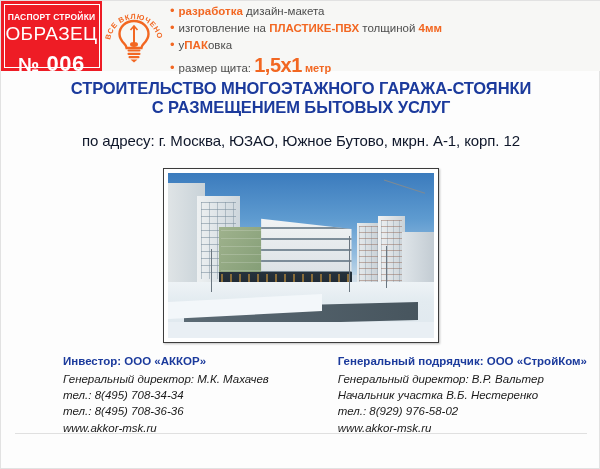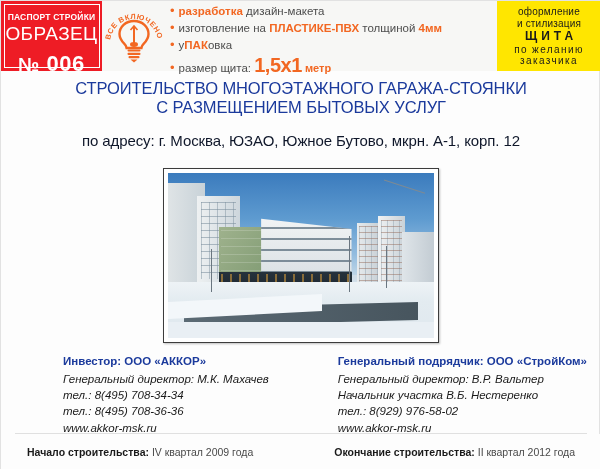--- a/index.html
+++ b/index.html
@@ -118,21 +118,21 @@
   
   .title-zone {
     position: absolute; left: 0; top: 70px;
     width: 600px;
     padding: 8px 10px 0 10px;
     text-align: center;
   }
   .title-main {
     color: #1b3a9c;
     font-size: 16.5px;
-    font-weight: normal;
+    font-weight: bold;
     line-height: 1.17;
     letter-spacing: -0.1px;
   }
   .title-sub {
     color: #0f172a;
     font-size: 15px;
     font-weight: 400;
     line-height: 1.2;
     margin-top: 14px;
     letter-spacing: -0.1px;
@@ -293,27 +293,20 @@
       <div class="bline">
         <span class="bdot">•</span>
         <span><span class="gr">у</span><span class="or">ПАК</span><span class="gr">овка</span></span>
       </div>
       <div class="bline last">
         <span class="bdot">•</span>
         <span><span class="gr">размер щита: </span><span class="size-big">1,5х1</span> <span class="size-unit">метр</span></span>
       </div>
     </div>
 
-    <div class="yellow-block">
-      <div class="yl">оформление</div>
-      <div class="yl">и стилизация</div>
-      <div class="yl shield">ЩИТА</div>
-      <div class="yl sp">по желанию</div>
-      <div class="yl sp">заказчика</div>
-    </div>
   </div>
 
   <div class="title-zone">
     <div class="title-main">СТРОИТЕЛЬСТВО МНОГОЭТАЖНОГО ГАРАЖА-СТОЯНКИ</div>
     <div class="title-main">С РАЗМЕЩЕНИЕМ БЫТОВЫХ УСЛУГ</div>
     <div class="title-sub">по адресу: г. Москва, ЮЗАО, Южное Бутово, мкрн. А-1, корп. 12</div>
   </div>
 
   <div class="photo-frame">
     <div class="photo">
@@ -350,22 +343,14 @@
     <div class="col right">
       <div class="c-head">Генеральный подрядчик: ООО «СтройКом»</div>
       <div class="c-line">Генеральный директор: В.Р. Вальтер</div>
       <div class="c-line">Начальник участка В.Б. Нестеренко</div>
       <div class="c-line">тел.: 8(929) 976-58-02</div>
       <div class="c-line">www.akkor-msk.ru</div>
     </div>
   </div>
 
   <div class="foot-sep"></div>
-  <div class="footer">
-    <div class="f-item">
-      <span class="f-lbl">Начало строительства:</span><span class="f-val"> IV квартал 2009 года</span>
-    </div>
-    <div class="f-item right">
-      <span class="f-lbl">Окончание строительства:</span><span class="f-val"> II квартал 2012 года</span>
-    </div>
-  </div>
 
 </div>
 
 </body></html>

